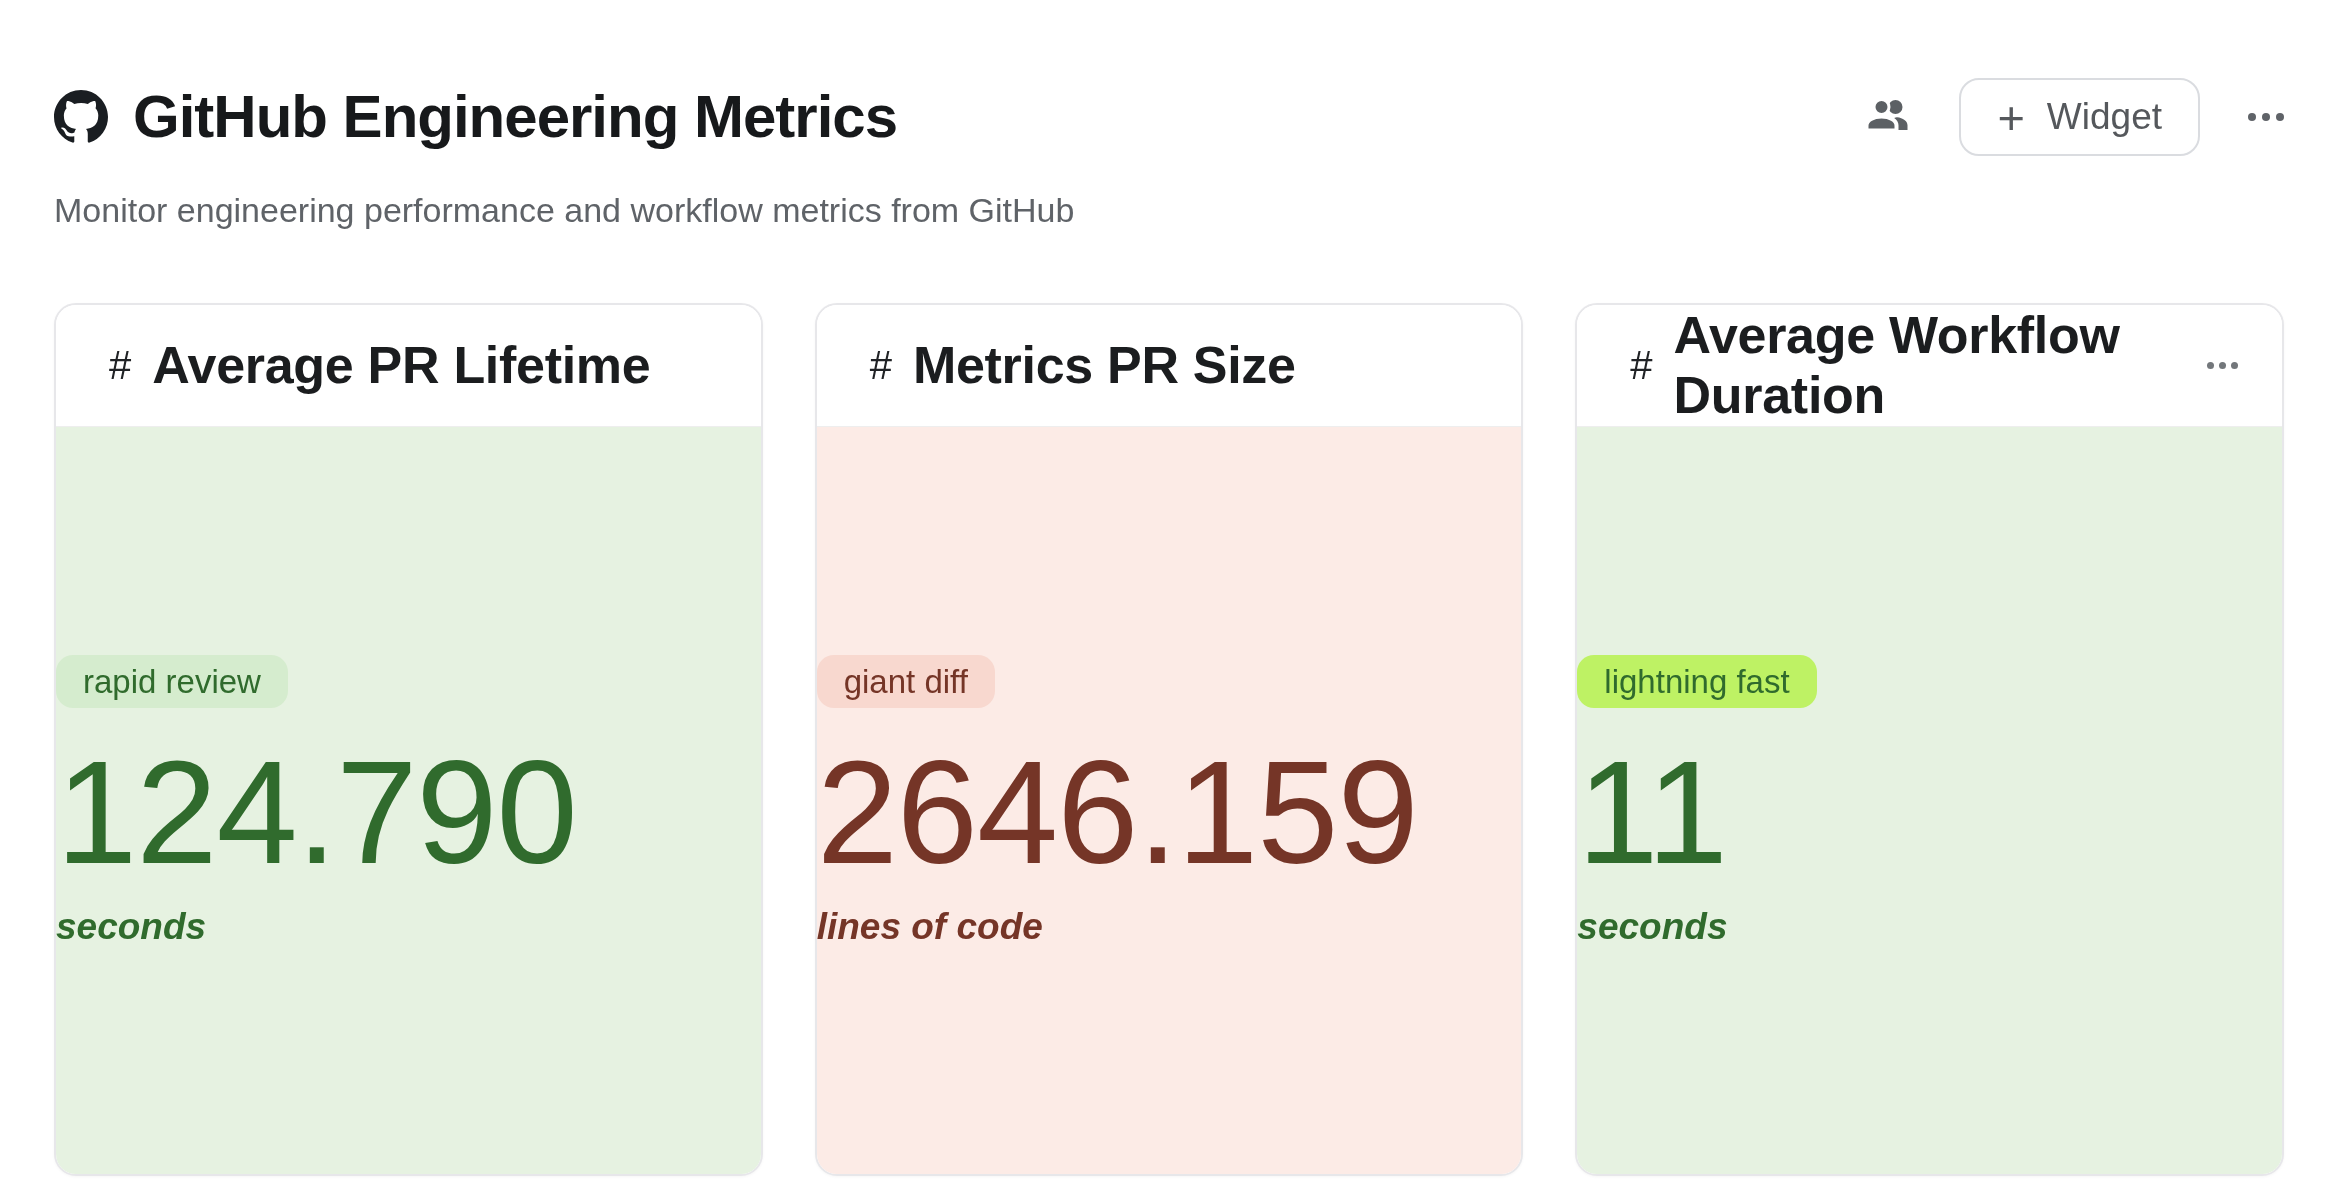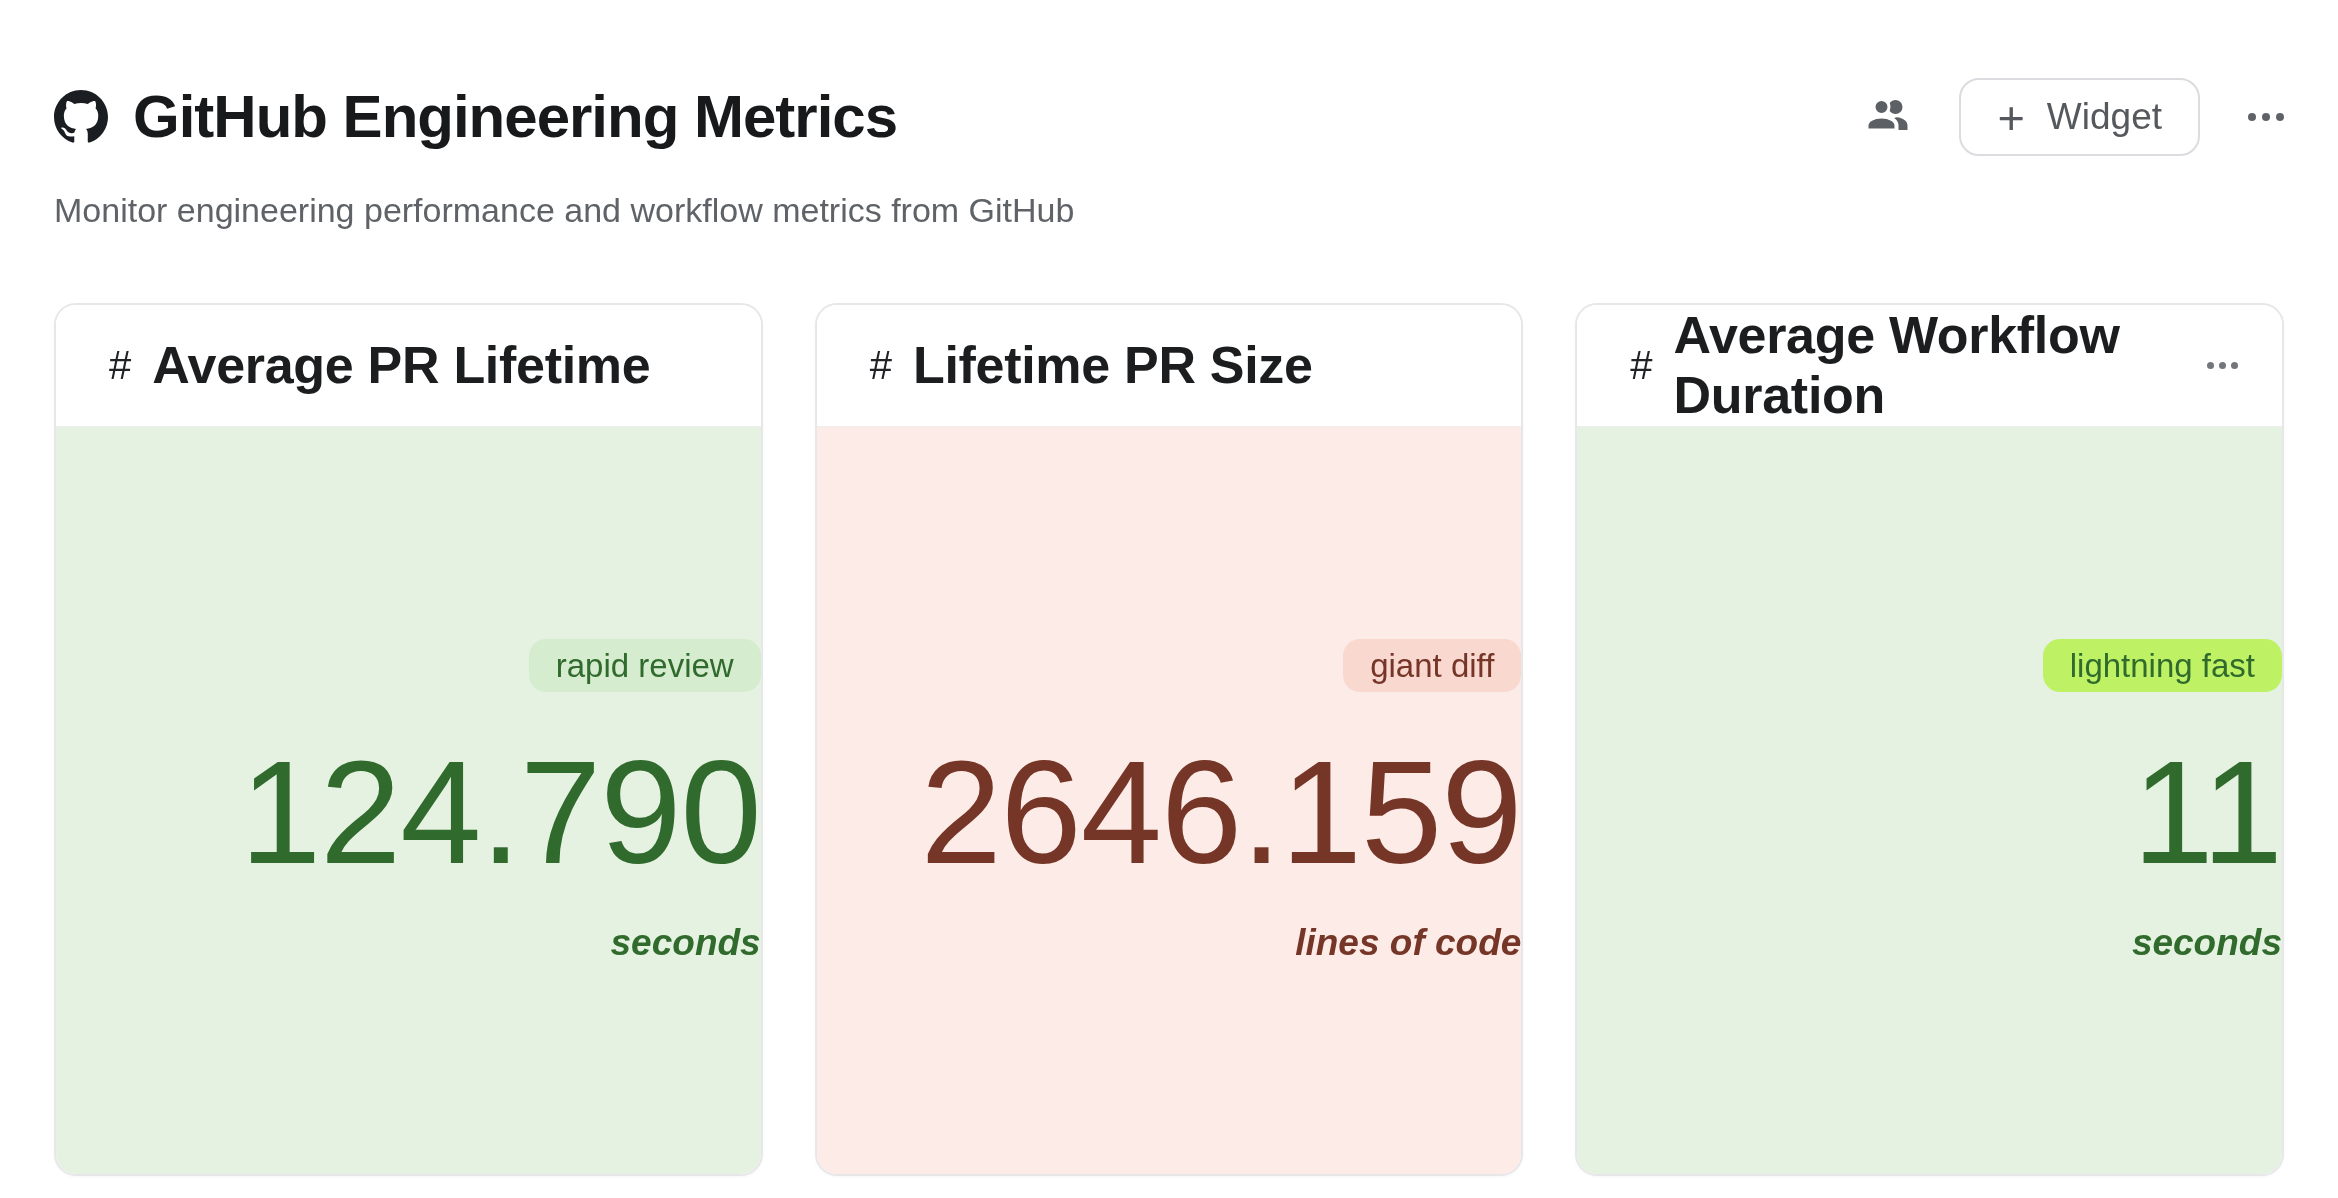--- a/index.html
+++ b/index.html
@@ -50,21 +50,21 @@
     border-bottom: 1.5px solid #eeeeee;
     background: #ffffff;
   }
   .hash-glyph { font-size: 40px; color: #202225; margin-right: 21px; line-height: 1; }
   .card-title { font-size: 52px; font-weight: 700; color: #1b1d1f; letter-spacing: -0.3px; }
   .card-menu { background: none; border: none; padding: 0; margin-left: auto; display: flex; gap: 5px; cursor: pointer; }
   .cdot { width: 7px; height: 7px; border-radius: 50%; background: #73777b; }
 
   .card-body {
     flex: 1;
-    display: flex; flex-direction: column; align-items: flex-end; justify-content: center; gap: 16px;
+    display: flex; flex-direction: column; align-items: flex-start; justify-content: center;
   }
   .badge {
     font-size: 33px; line-height: 1;
     padding: 10px 27px; border-radius: 17px;
   }
   .value { font-size: 146px; line-height: 1; margin-top: 32px; letter-spacing: -1px; font-weight: 400; }
   .unit { font-size: 37px; font-weight: 700; margin-top: 22px; line-height: 1; font-style: italic; }
 </style>
 </head>
 <body>
@@ -127,21 +127,21 @@
       <div class="card-body" style="background: rgb(230, 242, 225); color: rgb(48, 107, 45);">
         <span class="badge" style="background: rgb(213, 236, 206); color: rgb(48, 107, 45);">rapid review</span>
         <div class="value">124.790</div>
         <div class="unit">seconds</div>
       </div>
     </section>
 
     <section class="card">
       <div class="card-header">
         <span class="hash-glyph">#</span>
-        <span class="card-title">Lifetime PR Size</span>
+        <span class="card-title">Metrics PR Size</span>
         <button class="card-menu" style="visibility: hidden;">
           <i class="cdot"></i>
             <i class="cdot"></i>
             <i class="cdot"></i>
         </button>
       </div>
       <div class="card-body" style="background: rgb(252, 235, 230); color: rgb(117, 53, 39);">
         <span class="badge" style="background: rgb(248, 216, 207); color: rgb(117, 53, 39);">giant diff</span>
         <div class="value">2646.159</div>
         <div class="unit">lines of code</div>

